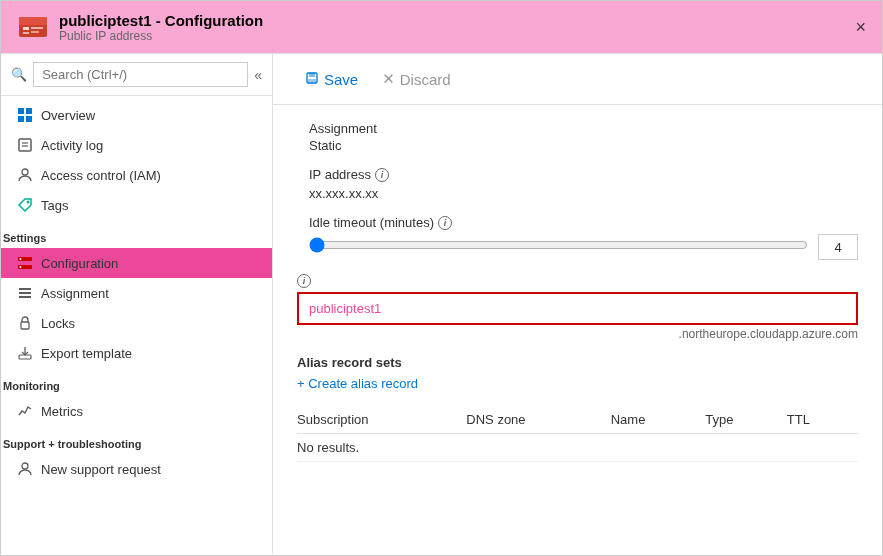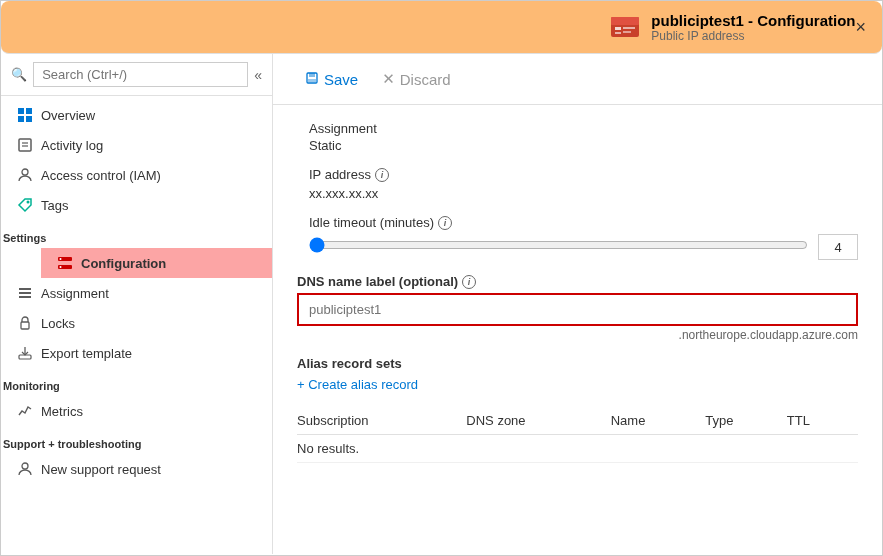--- a/index.html
+++ b/index.html
@@ -1,41 +1,41 @@
 <!DOCTYPE html>
 <html><head>
   <meta charset="utf-8">
   <style>
     * { box-sizing: border-box; margin: 0; padding: 0; font-family: 'Segoe UI', Arial, sans-serif; }
     body { width: 883px; height: 556px; overflow: hidden; background: #fff; border: 1px solid #ccc; }
 
     .title-bar {
-      display: flex; align-items: center; justify-content: flex-end;
-      padding: 10px 16px; border-bottom: 1px solid #e0e0e0; background: #fdba74; border-radius: 8px;
+      display: flex; align-items: center; justify-content: space-between;
+      padding: 10px 16px; border-bottom: 1px solid #e0e0e0; background: #f9a8d4;
     }
     .title-bar-left { display: flex; align-items: center; gap: 10px; }
     .title-icon { width: 32px; height: 32px; }
     .title-text h1 { font-size: 15px; font-weight: 600; color: #000; }
     .title-text p { font-size: 12px; color: #666; }
     .close-btn { cursor: pointer; font-size: 18px; color: #333; background: none; border: none; }
 
     .main-layout { display: flex; height: calc(556px - 56px); }
 
     
     .sidebar { width: 272px; min-width: 272px; border-right: 1px solid #e0e0e0; overflow-y: auto; background: #fff; }
     .search-bar { display: flex; align-items: center; padding: 8px 10px; border-bottom: 1px solid #e0e0e0; gap: 6px; }
     .search-bar input { border: 1px solid #ccc; padding: 4px 8px; font-size: 13px; flex: 1; outline: none; }
     .search-bar .collapse-btn { cursor: pointer; color: #666; font-size: 14px; border: none; background: none; }
 
     .sidebar-nav { padding: 4px 0; }
     .sidebar-item {
       display: flex; align-items: center; gap: 8px;
       padding: 7px 16px; cursor: pointer; font-size: 13px; color: #333;
     }
-    .sidebar-item.active { background: #fca5a5; font-weight: 700; margin-left: 40px; }
+    .sidebar-item.active { background: #ec4899; font-weight: 400; }
     .sidebar-icon { width: 16px; height: 16px; display: inline-flex; align-items: center; justify-content: center; flex-shrink: 0; }
     .section-label { font-size: 11px; font-weight: 700; color: #333; padding: 12px 2px 4px; text-transform: none; }
 
     
     .main-content { flex: 1; overflow-y: auto; padding: 0; }
 
     .toolbar { display: flex; align-items: center; gap: 0; padding: 10px 20px; border-bottom: 1px solid #e0e0e0; }
     .toolbar-btn {
       display: flex; align-items: center; gap: 5px;
       padding: 6px 12px; font-size: 15px; cursor: pointer;
@@ -66,21 +66,21 @@
     }
 
     .dns-section { margin-bottom: 14px; }
     .dns-label-row { display: flex; align-items: center; gap: 4px; font-size: 13px; font-weight: 600; color: #333; margin-bottom: 4px; }
 
     .dns-input-wrapper {
       border: 2px solid #c00; padding: 2px; display: inline-block; width: 100%;
     }
     .dns-input {
       width: 100%; border: none; outline: none;
-      padding: 5px 8px; font-size: 13px; color: #737373;
+      padding: 5px 8px; font-size: 13px; color: #ec4899;
     }
     .dns-suffix { text-align: right; font-size: 12px; color: #666; margin-top: 2px; }
 
     .alias-section { margin-bottom: 14px; }
     .alias-title { font-size: 13px; font-weight: 600; color: #333; margin-bottom: 4px; }
     .alias-desc { font-size: 13px; color: #333; margin-bottom: 6px; }
     .alias-desc a { color: #0078d4; text-decoration: none; }
     .create-alias-link { color: #0078d4; font-size: 13px; cursor: pointer; text-decoration: none; }
 
     .table-section { margin-top: 12px; }
@@ -286,21 +286,20 @@
         <div class="slider-row">
           <div class="slider-container">
             <input type="range" min="4" max="30" value="4" style="">
           </div>
           <div class="slider-value-box">4</div>
         </div>
       </div>
 
       <div class="dns-section">
         <div class="dns-label-row">
-          <span>DNS name label (optional)</span>
           <span class="info-icon">i</span>
         </div>
         <div class="dns-input-wrapper">
           <input class="dns-input" type="text" value="publiciptest1" style="">
         </div>
         <div class="dns-suffix">.northeurope.cloudapp.azure.com</div>
       </div>
 
       <div class="alias-section">
         <div class="alias-title">Alias record sets</div>

